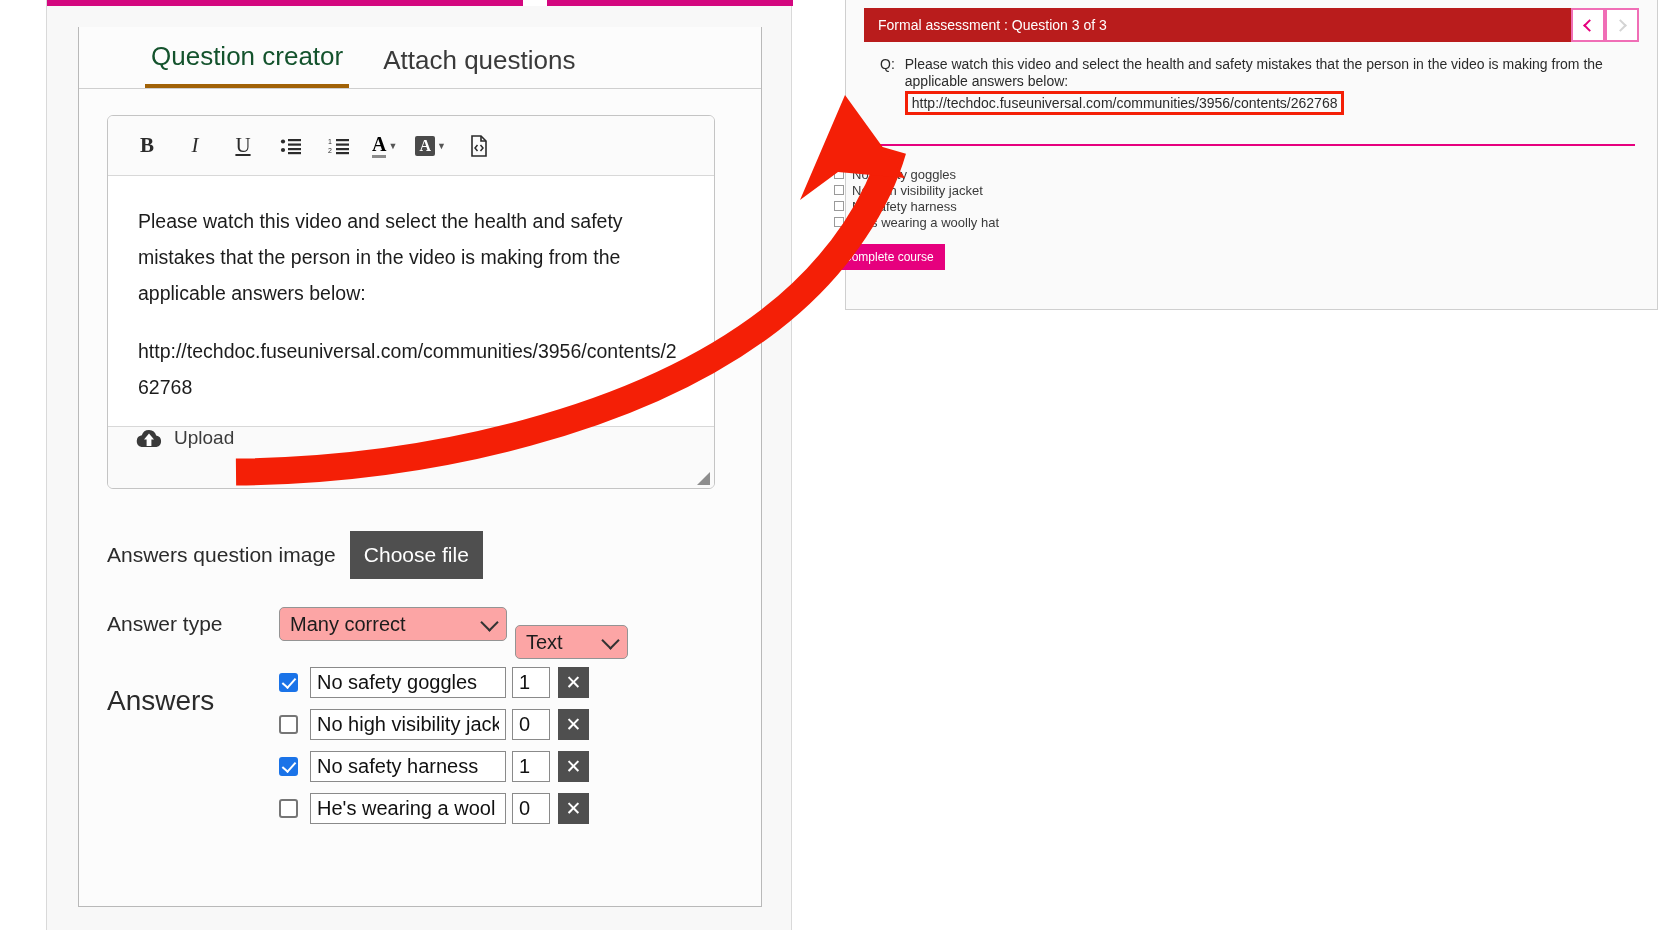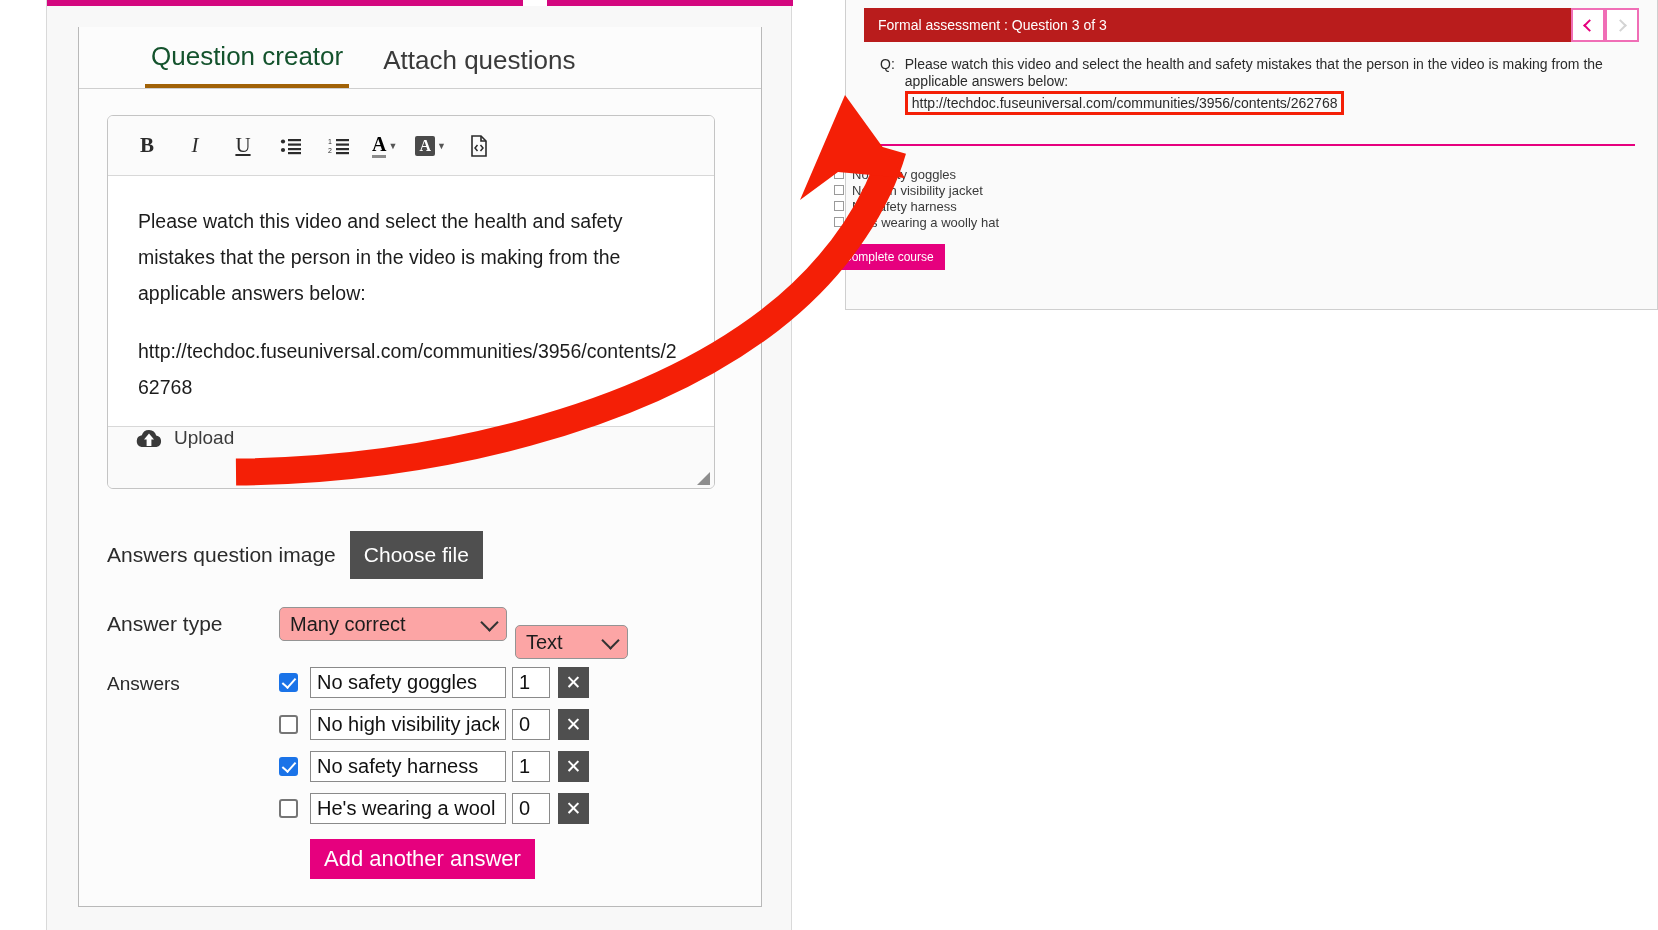--- a/index.html
+++ b/index.html
@@ -183,22 +183,22 @@
   #sel-answertype { width: 228px; }
   #sel-format { width: 113px; margin-left: 8px; margin-top: 36px; }
 
   
   #answers-block {
     position: absolute;
     left: 28px; top: 640px;
     display: flex;
   }
   #answers-label {
-    font-size: 19px; color: #2b2b2b;
-    width: 172px; padding-top: 6px;
+    font-size: 28px; color: #2b2b2b;
+    width: 172px; padding-top: 6px; margin-top: 12px;
   }
   .answer-row {
     display: flex; align-items: center;
     margin-bottom: 11px;
   }
   .ans-check {
     width: 19px; height: 19px;
     border: 2px solid #767676;
     border-radius: 3px;
     background: #fff;
@@ -493,21 +493,20 @@
           <button class="ans-del">✕</button>
         </div>
 
         <div class="answer-row">
           <div class="ans-check"></div>
           <input class="ans-text" value="He's wearing a wool" style="">
           <input class="ans-score" value="0" style="">
           <button class="ans-del">✕</button>
         </div>
 
-        <button id="add-answer-btn">Add another answer</button>
       </div>
     </div>
 
   </div>
 </div>
 
 <div id="right-panel">
   <div id="preview-header">
     <span id="preview-header-title">Formal assessment : Question 3 of 3</span>
     <div class="nav-btn" id="nav-prev">

